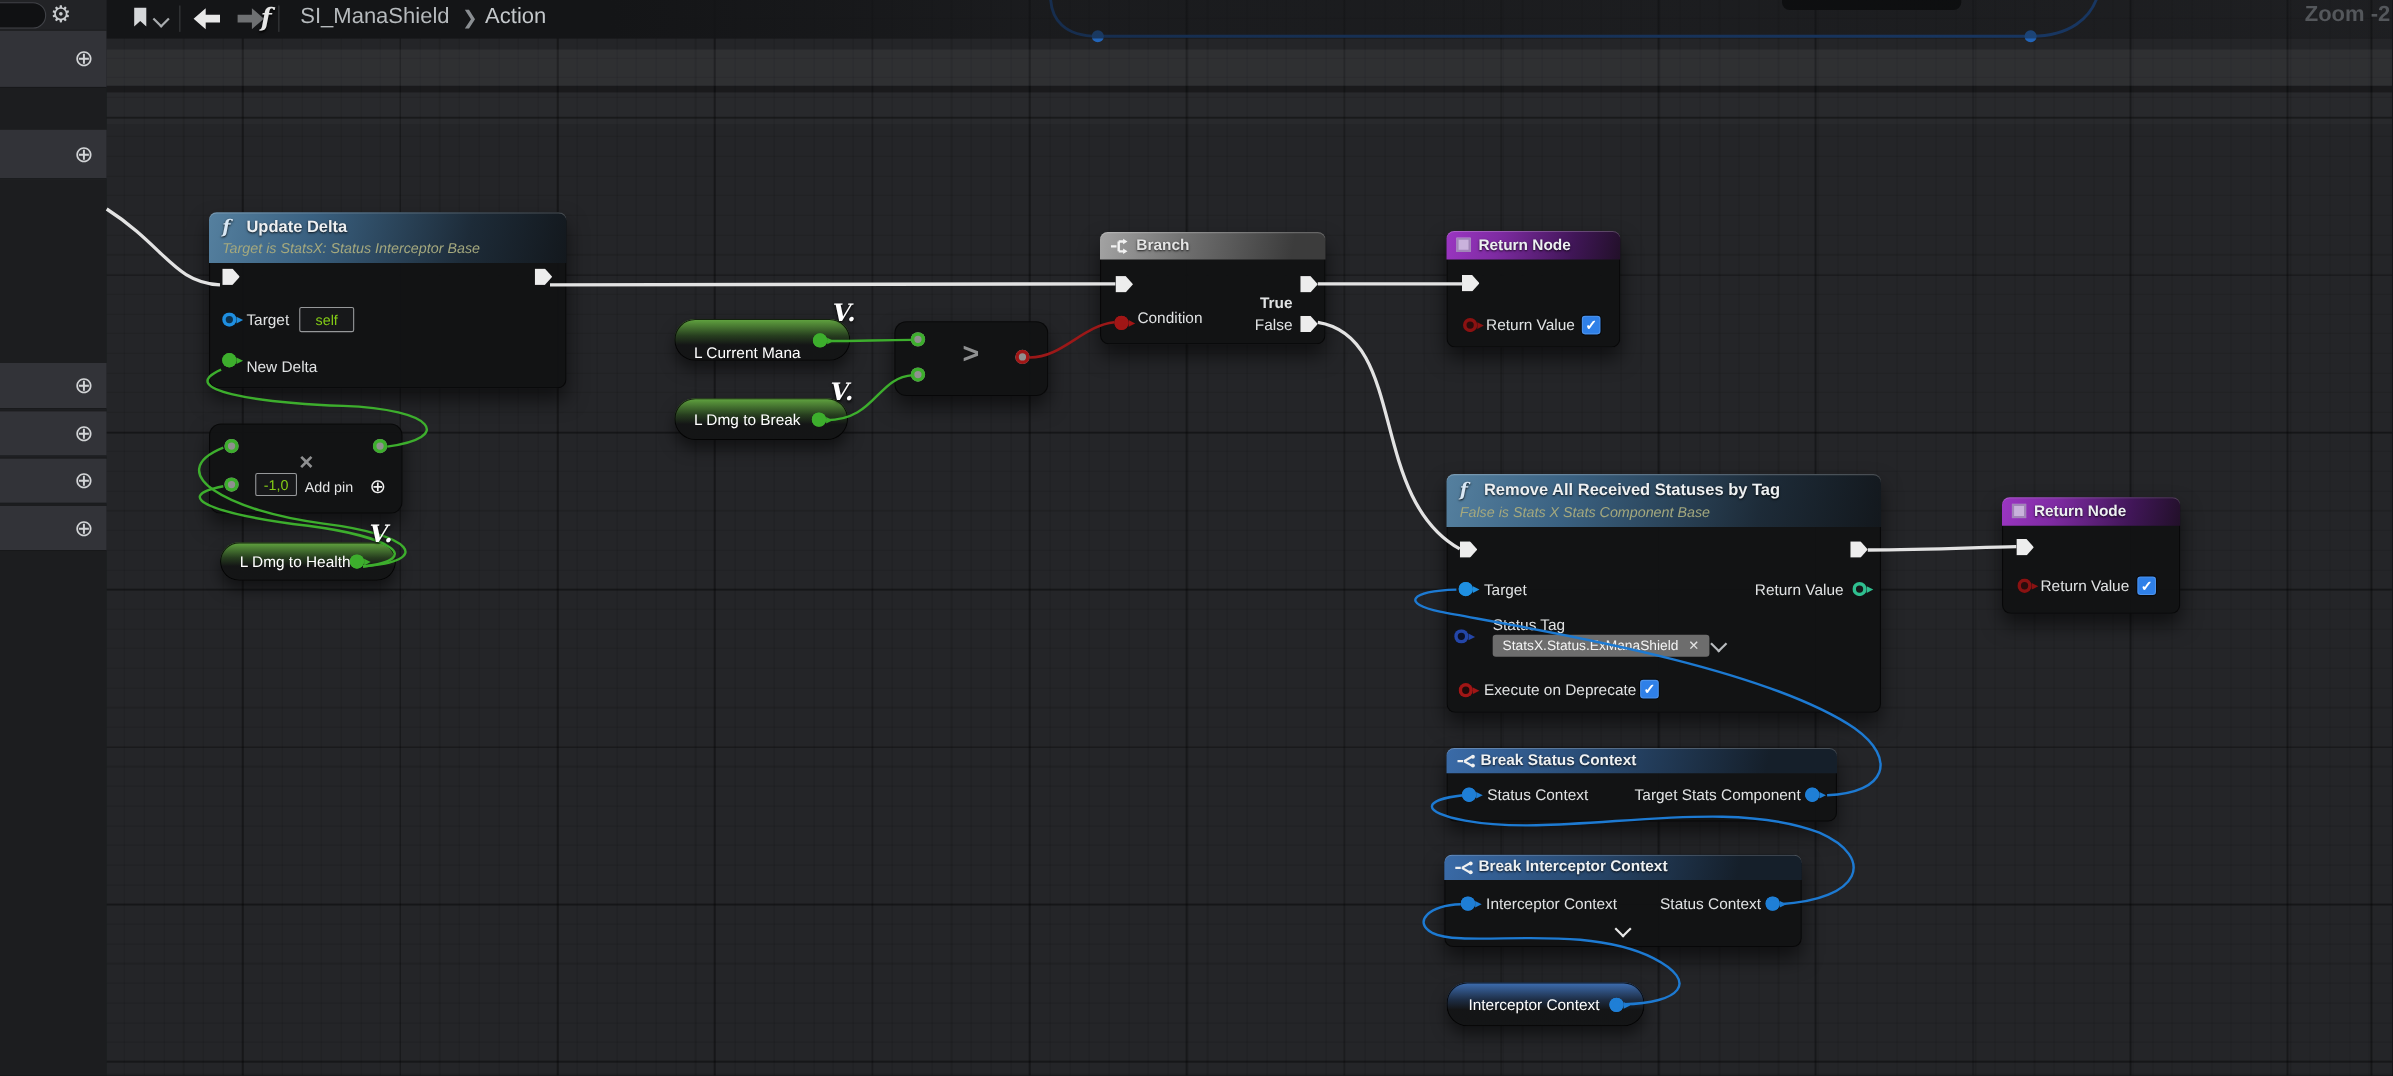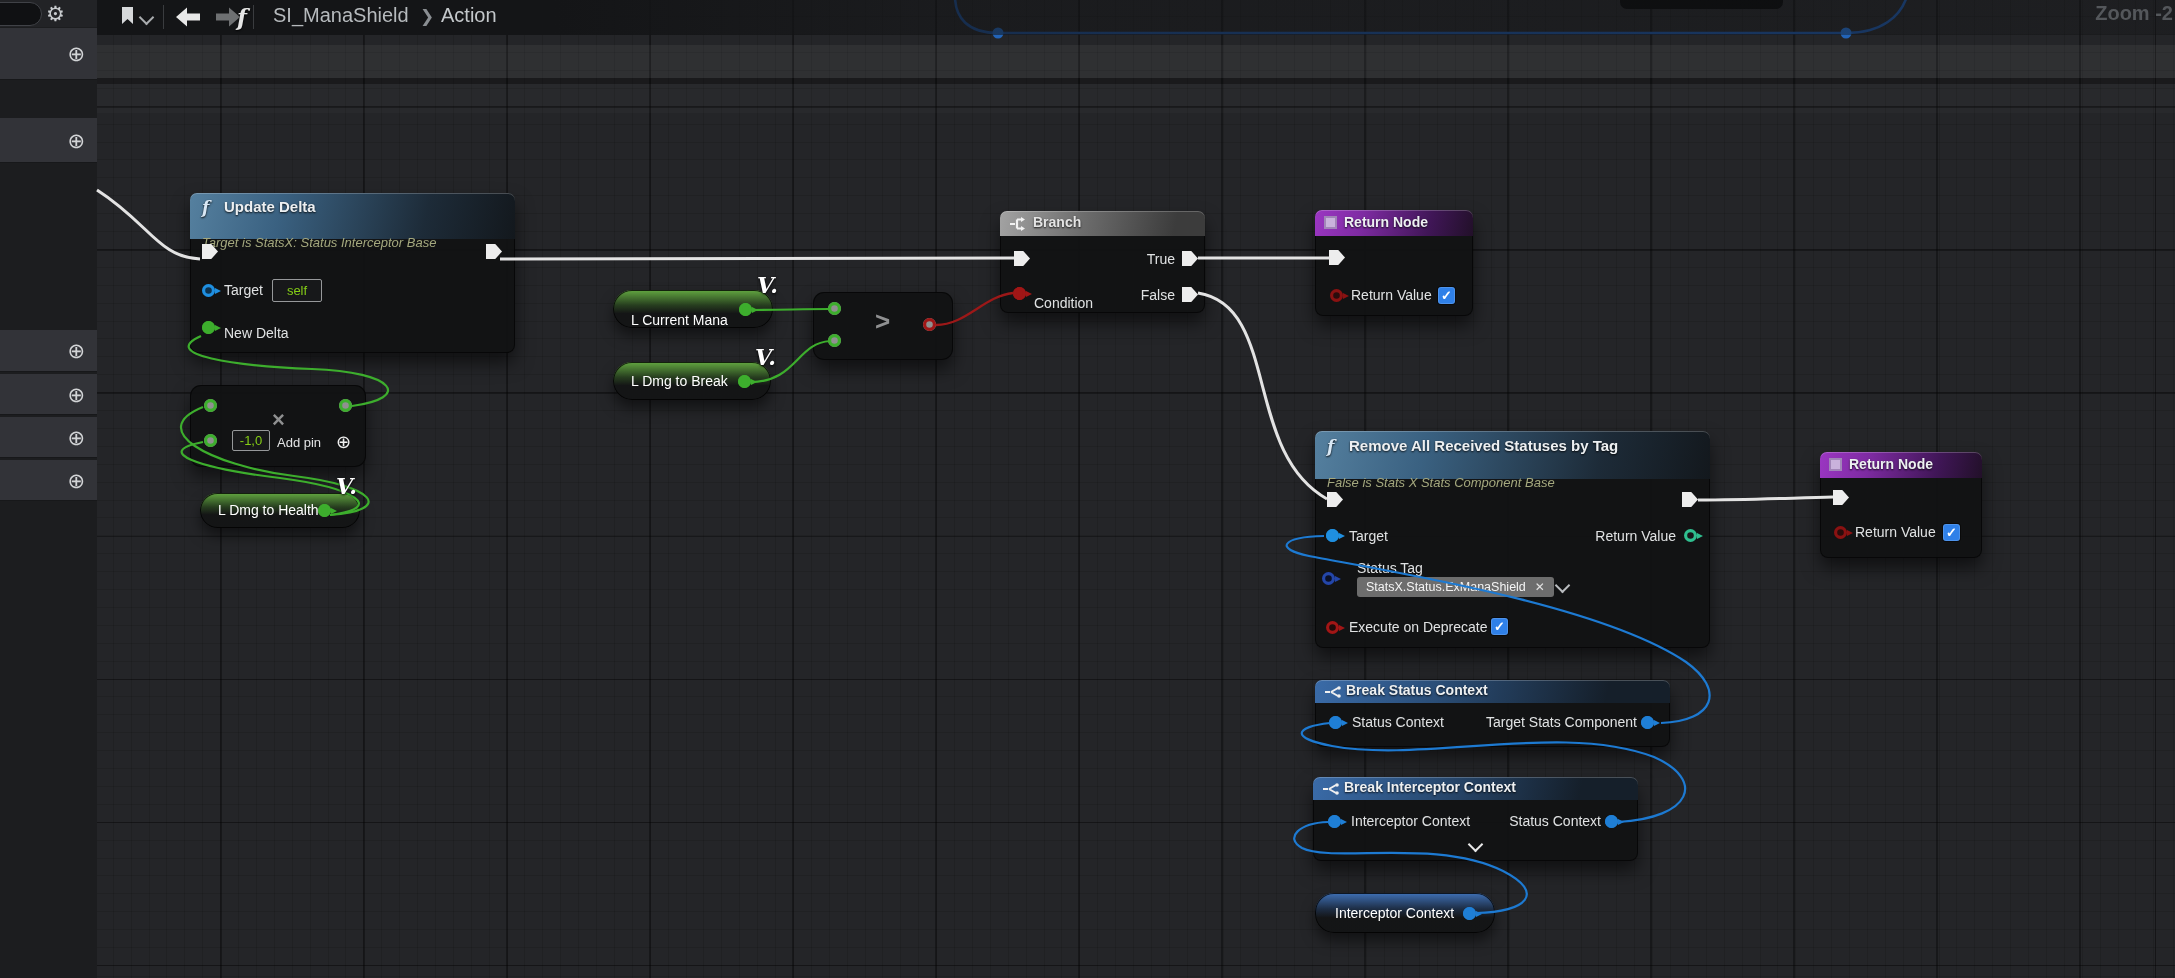--- a/index.html
+++ b/index.html
@@ -51,21 +51,21 @@
   .node{position:absolute;background:rgba(17,18,19,0.93);border-radius:8px;z-index:3;
         box-shadow:0 10px 18px rgba(0,0,0,0.55), inset 0 0 0 1px rgba(0,0,0,0.6);}
   .hdr{position:absolute;left:0;top:0;right:0;border-radius:7px 7px 0 0;
        box-shadow:inset 0 1px 0 rgba(255,255,255,0.22);}
   .hdr-fn{background:linear-gradient(103deg,#55809f 0%,#3a6181 28%,#1d2b38 72%,#13181d 100%);}
   .hdr-purple{background:linear-gradient(103deg,#9b36c2 0%,#7e2ba2 30%,#401657 72%,#221029 100%);}
   .hdr-silver{background:linear-gradient(100deg,#a3a3a3 0%,#6d6d6d 40%,#3c3c3c 85%);}
   .hdr-struct{background:linear-gradient(103deg,#3a6ba8 0%,#2a4d76 35%,#151f2a 82%);}
   .ntitle{position:absolute;font-size:15px;font-weight:bold;color:#edf0f2;white-space:nowrap;
           text-shadow:0 1px 2px rgba(0,0,0,0.85);}
-  .nsub{position:absolute;font-size:13px;font-style:italic;color:#a4a87e;white-space:nowrap;margin-top:17px;}
+  .nsub{position:absolute;font-size:13px;font-style:italic;color:#a4a87e;white-space:nowrap;}
   .fglyph{position:absolute;font-family:"DejaVu Serif",serif;font-style:italic;font-weight:bold;
           font-size:17px;color:#d9e8f5;text-shadow:0 1px 2px #000;}
   .retic{position:absolute;width:13px;height:13px;background:#c9b2dc;box-shadow:inset 0 0 0 2px #a185b8;}
   .label{position:absolute;font-size:14px;color:#e0e2e3;white-space:nowrap;}
   .execpin{position:absolute;width:16px;height:15px;background:#ededed;
            clip-path:polygon(0 0,58% 0,100% 50%,58% 100%,0 100%);}
   .pin{position:absolute;width:13px;height:13px;border-radius:50%;
        background:var(--bg,#17181a);box-shadow:inset 0 0 0 3.2px var(--c);}
   .pin.solid{background:var(--c);}
   .pin.tail::after{content:"";position:absolute;left:13px;top:3.5px;width:0;height:0;
@@ -203,22 +203,22 @@
 
   <div class="node" style="left:1000px;top:211px;width:205px;height:102px;">
     <div class="hdr hdr-silver" style="height:25px;"></div>
     <svg class="brnicon" style="left:8px;top:5px;" width="20" height="16">
       <path d="M2 8 h5 M9 3.5 v9 M9 3.5 h5 M9 12.5 h5" stroke="#f2f2f2" stroke-width="2.2" fill="none"></path>
       <path d="M13 1 l4 2.5 -4 2.5 z M13 10 l4 2.5 -4 2.5 z" fill="#f2f2f2"></path>
       </svg>
     <span class="ntitle" style="left:33px;top:3px;font-size:14px;color:#e4e4e4;">Branch</span>
     <span class="execpin" style="left:14px;top:251px;top:40px;"></span>
     <span class="pin solid tail" style="left:13px;top:76px;--c:#a11616;"></span>
-    <span class="label" style="left:34px;top:84px;">Condition</span>
-    <span class="label" style="right:30px;top:40px;">True</span>
+    <span class="label" style="left:34px;top:70px;">Condition</span>
+    <span class="label" style="right:30px;top:56px;font-weight:bold;">True</span>
     <span class="execpin" style="left:182px;top:40px;"></span>
     <span class="label" style="right:30px;top:76px;">False</span>
     <span class="execpin" style="left:182px;top:76px;"></span>
   </div>
 
   <div class="node" style="left:1315px;top:210px;width:158px;height:106px;">
     <div class="hdr hdr-purple" style="height:26px;"></div>
     <span class="retic" style="left:9px;top:6px;"></span>
     <span class="ntitle" style="left:29px;top:4px;font-size:14px;">Return Node</span>
     <span class="execpin" style="left:14px;top:40px;"></span>

